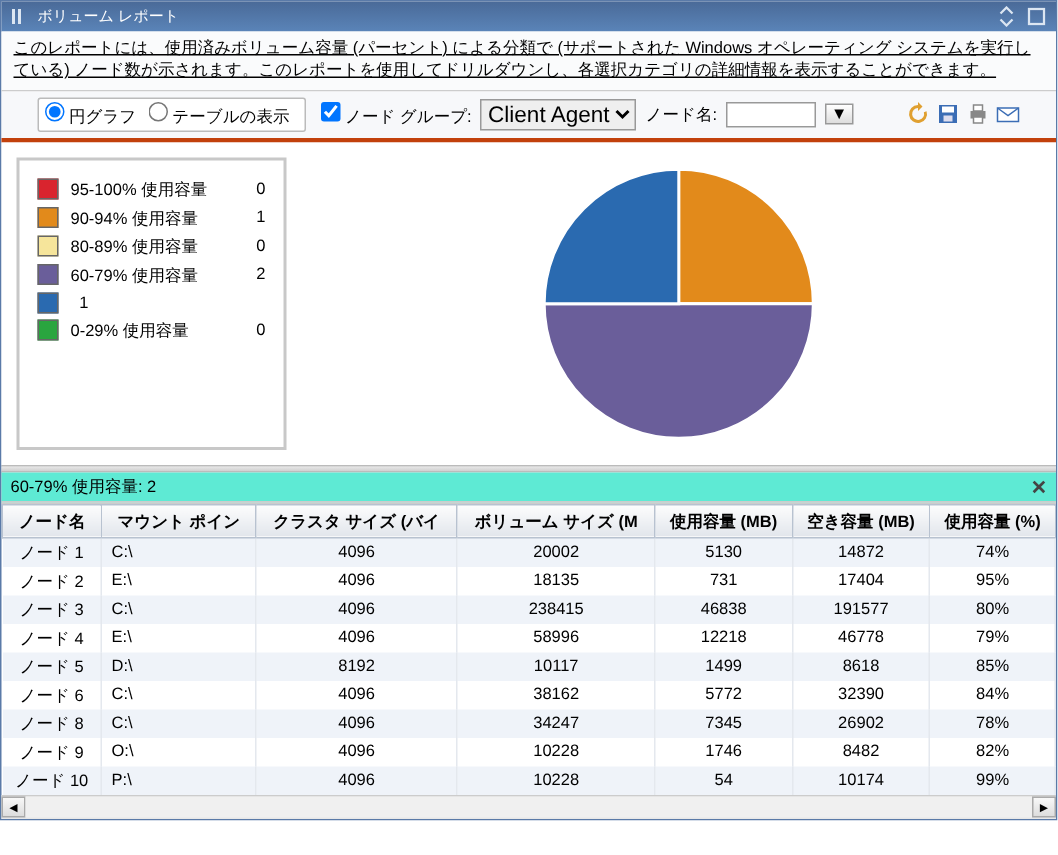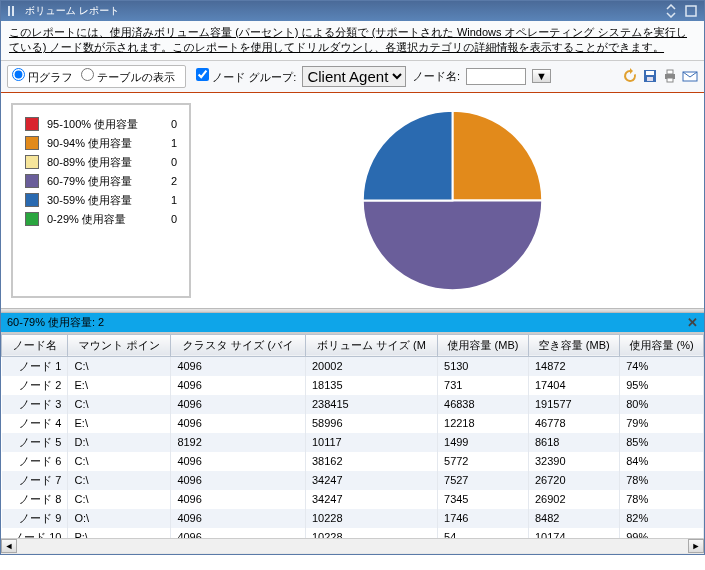--- a/index.html
+++ b/index.html
@@ -3,45 +3,45 @@
 <meta charset="utf-8">
 <style>
 * { margin: 0; padding: 0; box-sizing: border-box; }
 body { font-family: "MS PGothic", "Meiryo", sans-serif; font-size: 11px; background: #fff; width: 705px; }
 .window { border: 1px solid #5a7aa8; }
 .titlebar { background: linear-gradient(#4a6a98, #5a84b8); color: #fff; padding: 3px 6px; display: flex; align-items: center; justify-content: space-between; font-size: 10px; }
 .title-left { display: flex; align-items: center; gap: 4px; }
 .title-icons { display: flex; gap: 6px; }
 .title-icon { width: 14px; height: 14px; cursor: pointer; fill: #dce6f2; }
 .desc { padding: 4px 8px; font-size: 11px; line-height: 1.4; background: #fafbfc; border-bottom: 1px solid #ccc; text-decoration: underline; }
-.toolbar { display: flex; align-items: center; padding: 4px 6px; gap: 6px; background: #f7f8fa; border-bottom: 1px solid #c2410c; font-size: 11px; }
+.toolbar { display: flex; align-items: center; padding: 4px 24px; gap: 6px; background: #f7f8fa; border-bottom: 3px solid #c2410c; font-size: 11px; }
 .radio-group { display: flex; align-items: center; gap: 2px; border: 1px solid #bbb; border-radius: 2px; padding: 2px 4px; background: #fff; margin-right: 4px; }
 .radio-group label { margin-right: 6px; }
 .toolbar select, .toolbar input[type=text] { font-size: 15px; border: 1px solid #999; }
 .toolbar input[type=text] { width: 60px; height: 17px; }
 .tb-icons { margin-left: auto; display: flex; gap: 4px; align-items: center; }
 .tb-icon { width: 16px; height: 16px; cursor: pointer; }
 .chart-area { display: flex; padding: 10px; gap: 20px; background: #fff; }
 .legend { border: 2px solid #c8c8c8; padding: 8px 12px; }
 .legend-row { display: flex; align-items: center; gap: 8px; margin: 4px 0; font-size: 11px; }
 .swatch { width: 14px; height: 14px; border: 1px solid #666; }
 .legend-label { width: 110px; }
 .legend-count { width: 12px; text-align: right; }
 .pie-wrap { flex: 1; display: flex; justify-content: center; align-items: center; }
 .splitter { height: 5px; background: linear-gradient(#e8e8e8,#d0d0d0); border-top: 1px solid #bbb; border-bottom: 1px solid #bbb; cursor: ns-resize; }
-.status-row { display: flex; align-items: flex-start; padding: 2px 6px; background: #0ea5e9; border-bottom: 1px solid #ccc; font-size: 11px; }
+.status-row { display: flex; align-items: flex-start; padding: 2px 6px; background: #5eead4; border-bottom: 1px solid #ccc; font-size: 11px; }
 .close-x { margin-left: auto; font-size: 13px; cursor: pointer; color: #444; font-weight: bold; }
 .table-wrap { overflow: auto; max-height: 205px; border-top: 1px solid #ccc; }
 table { border-collapse: collapse; width: 100%; font-size: 11px; }
-th { background: linear-gradient(#fdfdfd,#e2e6ec); border: 1px solid #b8c2d0; padding: 3px 6px; text-align: center; font-weight: normal; white-space: nowrap; position: sticky; top: 0; }
+th { background: linear-gradient(#fdfdfd,#e2e6ec); border: 1px solid #b8c2d0; padding: 3px 6px; text-align: center; font-weight: bold; white-space: nowrap; position: sticky; top: 0; }
 td { border-right: 1px solid #e4e8ee; padding: 2px 6px; white-space: nowrap; }
 tbody tr:nth-child(odd) { background: #eff3f9; }
 tbody tr:nth-child(even) { background: #fff; }
-.col-num { text-align: left; }
-.col-name { text-align: right; }
+.col-num { text-align: center; }
+.col-name { text-align: center; }
 .col-mount { text-align: left; }
 .scrollbar-bottom { height: 16px; background: #e8e8e8; border-top: 1px solid #ccc; display: flex; align-items: center; }
 .sb-arrow { width: 16px; height: 14px; background: linear-gradient(#f8f8f8,#ddd); border: 1px solid #aaa; display: flex; align-items: center; justify-content: center; font-size: 9px; }
 .sb-track { flex: 1; height: 14px; background: #f0f0f0; }
 </style>
 </head>
 <body>
 
 <div class="window">
   <div class="titlebar">
@@ -112,21 +112,20 @@
           <span class="legend-label">80-89% 使用容量</span>
           <span class="legend-count">0</span>
         </div>
         <div class="legend-row">
           <span class="swatch" style="background:#6a5e9a"></span>
           <span class="legend-label">60-79% 使用容量</span>
           <span class="legend-count">2</span>
         </div>
         <div class="legend-row">
           <span class="swatch" style="background:#2a6ab0"></span>
-          <span class="legend-label">30-59% 使用容量</span>
           <span class="legend-count">1</span>
         </div>
         <div class="legend-row">
           <span class="swatch" style="background:#2aa53f"></span>
           <span class="legend-label">0-29% 使用容量</span>
           <span class="legend-count">0</span>
         </div>
       </div>
     <div class="pie-wrap">
       <svg id="pie" width="195" height="195" viewBox="0 0 200 200">
@@ -206,29 +205,20 @@
           <tr>
             <td class="col-name">ノード 6</td>
             <td class="col-mount">C:\</td>
             <td class="col-num">4096</td>
             <td class="col-num">38162</td>
             <td class="col-num">5772</td>
             <td class="col-num">32390</td>
             <td class="col-num">84%</td>
           </tr>
           <tr>
-            <td class="col-name">ノード 7</td>
-            <td class="col-mount">C:\</td>
-            <td class="col-num">4096</td>
-            <td class="col-num">34247</td>
-            <td class="col-num">7527</td>
-            <td class="col-num">26720</td>
-            <td class="col-num">78%</td>
-          </tr>
-          <tr>
             <td class="col-name">ノード 8</td>
             <td class="col-mount">C:\</td>
             <td class="col-num">4096</td>
             <td class="col-num">34247</td>
             <td class="col-num">7345</td>
             <td class="col-num">26902</td>
             <td class="col-num">78%</td>
           </tr>
           <tr>
             <td class="col-name">ノード 9</td>

